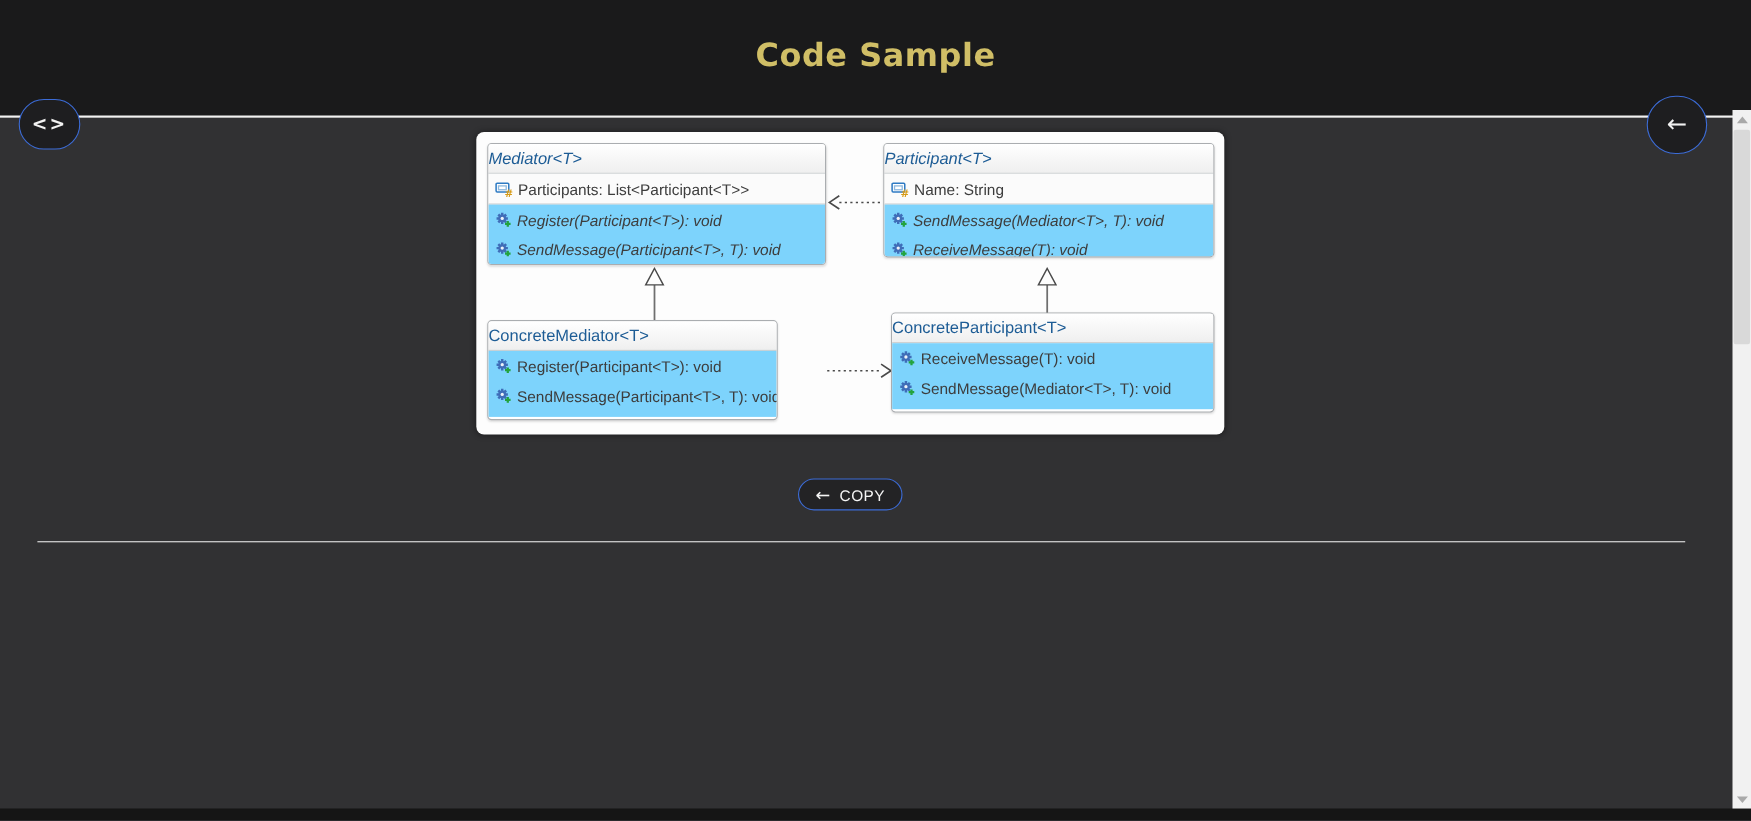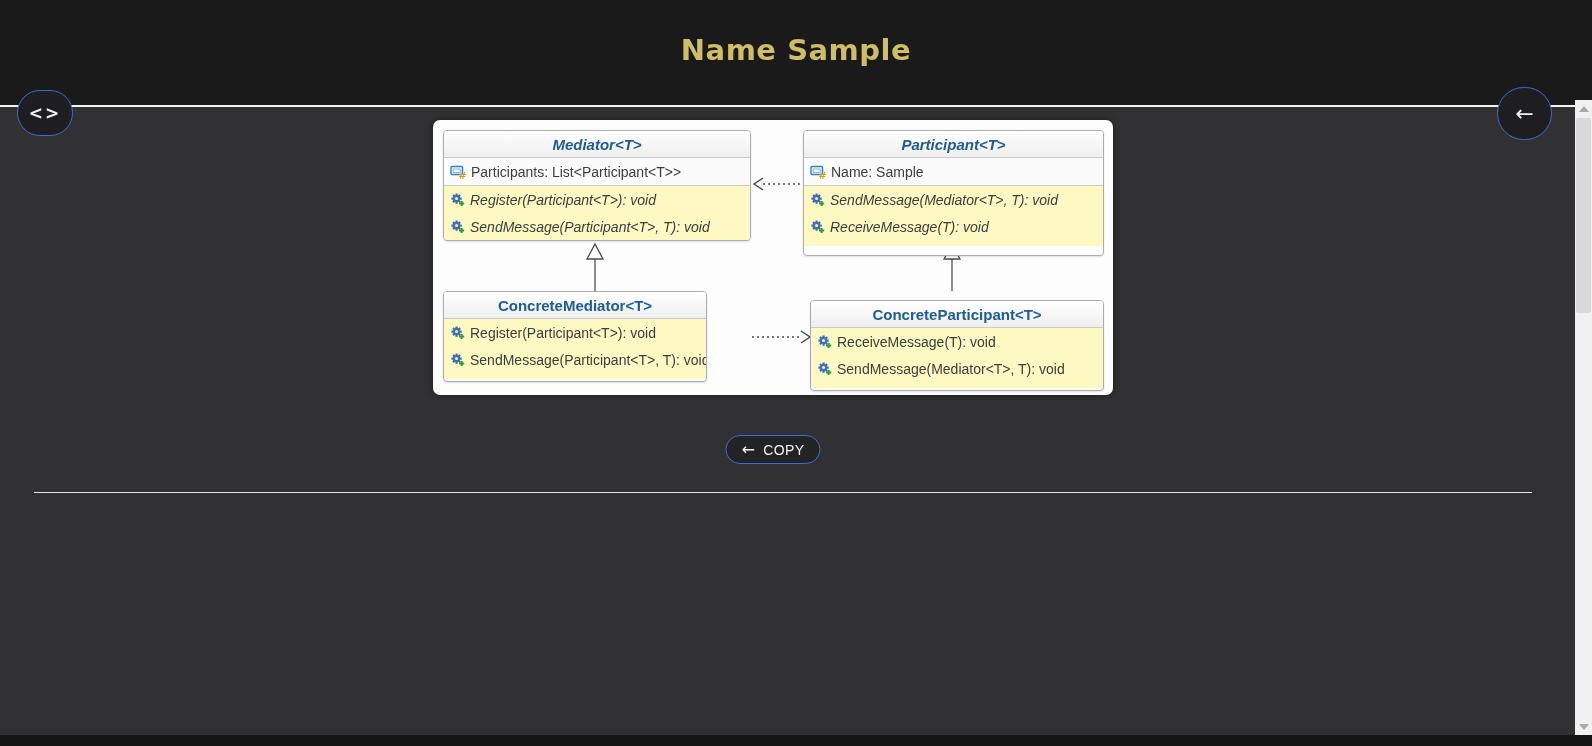--- a/index.html
+++ b/index.html
@@ -33,36 +33,36 @@
     background:#fdfdfd; border-radius:7px; box-shadow:0 0 6px rgba(0,0,0,.45);
   }
   .connectors { position:absolute; left:0; top:0; width:680px; height:275px; }
 
   .uml-class {
     position:absolute; background:#fff; border:1px solid #aaadb0; border-radius:4px;
     overflow:hidden; font-size:14px; color:#3d3d3d;
     box-shadow:0 1px 2px rgba(0,0,0,.12);
   }
   .uml-title {
-    height:27px; line-height:27px; text-align:center;
-    font-weight:700; font-size:15px; color:#1d5c95;
+    height:27px; line-height:27px; 
+    font-weight:400; font-size:15px; color:#1d5c95;
     background:linear-gradient(#ffffff,#efefef);
     border-bottom:1px solid #c9ccce;
   }
   .uml-class.abstract .uml-title { font-style:italic; }
   .uml-props { background:#fbfbfb; border-bottom:1px solid #c9ccce; }
-  .uml-methods { background:#fef9c3; padding-bottom:6px; }
+  .uml-methods { background:#7dd3fc; padding-bottom:6px; }
   .uml-class.abstract .uml-methods .member-text { font-style:italic; }
   .uml-member { display:flex; align-items:center; height:27px; padding-left:6px; white-space:nowrap; }
   .uml-member svg { flex:0 0 auto; margin-right:5px; }
 
   #class-mediator            { left:10px;  top:10px;  width:308px; height:111px; }
-  #class-participant         { left:370px; top:10px;  width:301px; height:126px; }
+  #class-participant         { left:370px; top:10px;  width:301px; height:104px; }
   #class-concrete-mediator   { left:10px;  top:171px; width:264px; height:91px; }
-  #class-concrete-participant{ left:377px; top:180px; width:294px; height:91px; }
+  #class-concrete-participant{ left:377px; top:164px; width:294px; height:91px; }
 
   
   .actions {
     position:absolute; left:773px; top:435px; transform:translateX(-50%);
     display:flex; gap:12px; z-index:2;
   }
   .pill-btn {
     display:flex; align-items:center; gap:8px; height:29px; padding:0 15px;
     background:#232325; border:1.5px solid #3c6cd7; border-radius:15px;
     color:#f5f5f5; font-family:"Liberation Sans", sans-serif;
@@ -89,21 +89,21 @@
   .sb-thumb { position:absolute; left:1px; top:18px; width:15px; height:195px; background:#d9d9d9; border-radius:2px; cursor:grab; }
 
   .bottom-bar { position:absolute; left:0; bottom:0; width:1592px; height:11px; background:#151515; }
 </style>
 </head>
 <body>
 
 <div class="page">
 
   <div class="header">
-    <h1>Name Sample</h1>
+    <h1>Code Sample</h1>
   </div>
 
   <button class="fab fab-left">
     <span>&lt;&gt;</span>
   </button>
   <button class="fab fab-right">
     <span>←</span>
   </button>
 
   <div class="diagram-panel">
@@ -169,21 +169,21 @@
 
     <div class="uml-class abstract" id="class-participant">
       <div class="uml-title">Participant&lt;T&gt;</div>
       <div class="uml-props">
         <div class="uml-member">
           <svg width="16" height="16" viewBox="0 0 16 16">
             <rect x="1" y="2.5" width="11.5" height="8" rx="1" fill="#fff" stroke="#2f7bc3" stroke-width="1.4"></rect>
             <rect x="3.2" y="5" width="7" height="3.5" fill="none" stroke="#8fb9de" stroke-width="1.2"></rect>
             <text x="8.6" y="15.4" font-size="9.5" font-weight="bold" fill="#d79b16" font-family="DejaVu Sans, sans-serif">#</text>
           </svg>
-          <span class="member-text" style="font-style:normal">Name: Sample</span>
+          <span class="member-text" style="font-style:normal">Name: String</span>
         </div>
       </div>
       <div class="uml-methods">
         <div class="uml-member">
           <svg width="15" height="15" viewBox="0 0 16 16">
             <g stroke="#3f6db8" stroke-width="2.4">
                 <path d="M7 1.5 V12.5 M1.5 7 H12.5" fill="none"></path>
                 <path d="M3.2 3.2 L10.8 10.8 M10.8 3.2 L3.2 10.8" fill="none"></path>
               </g>
             <circle cx="7" cy="7" r="3.7" fill="#3f6db8"></circle>

